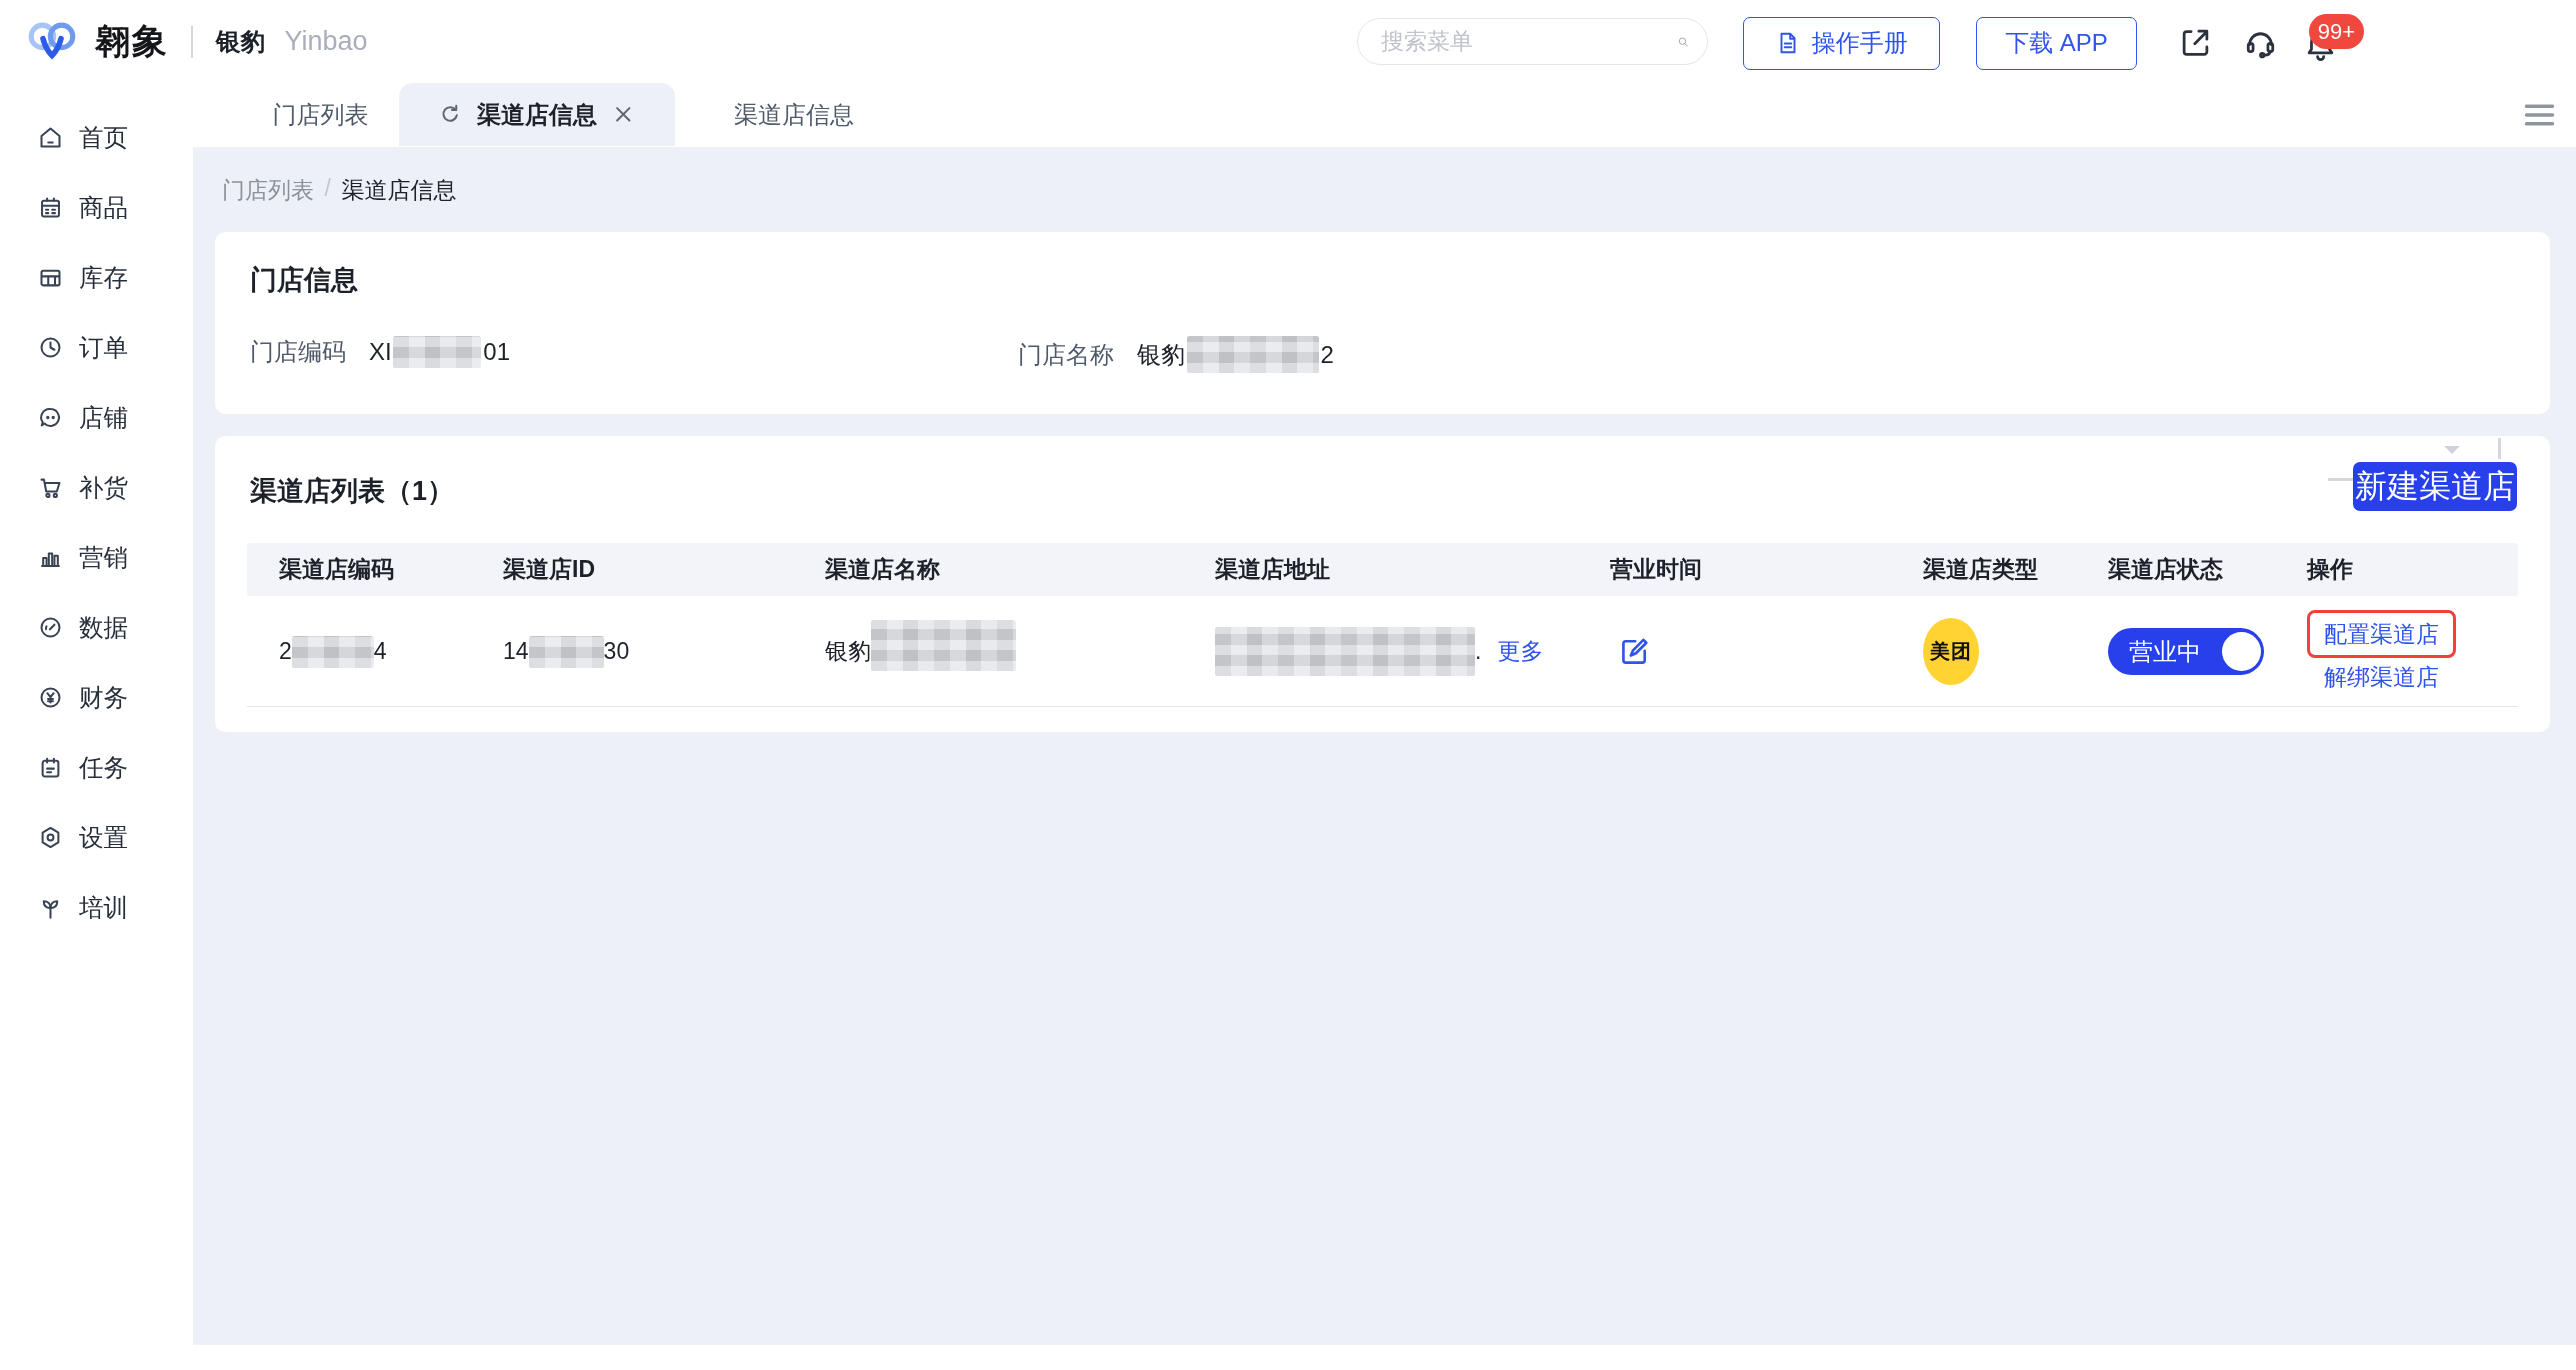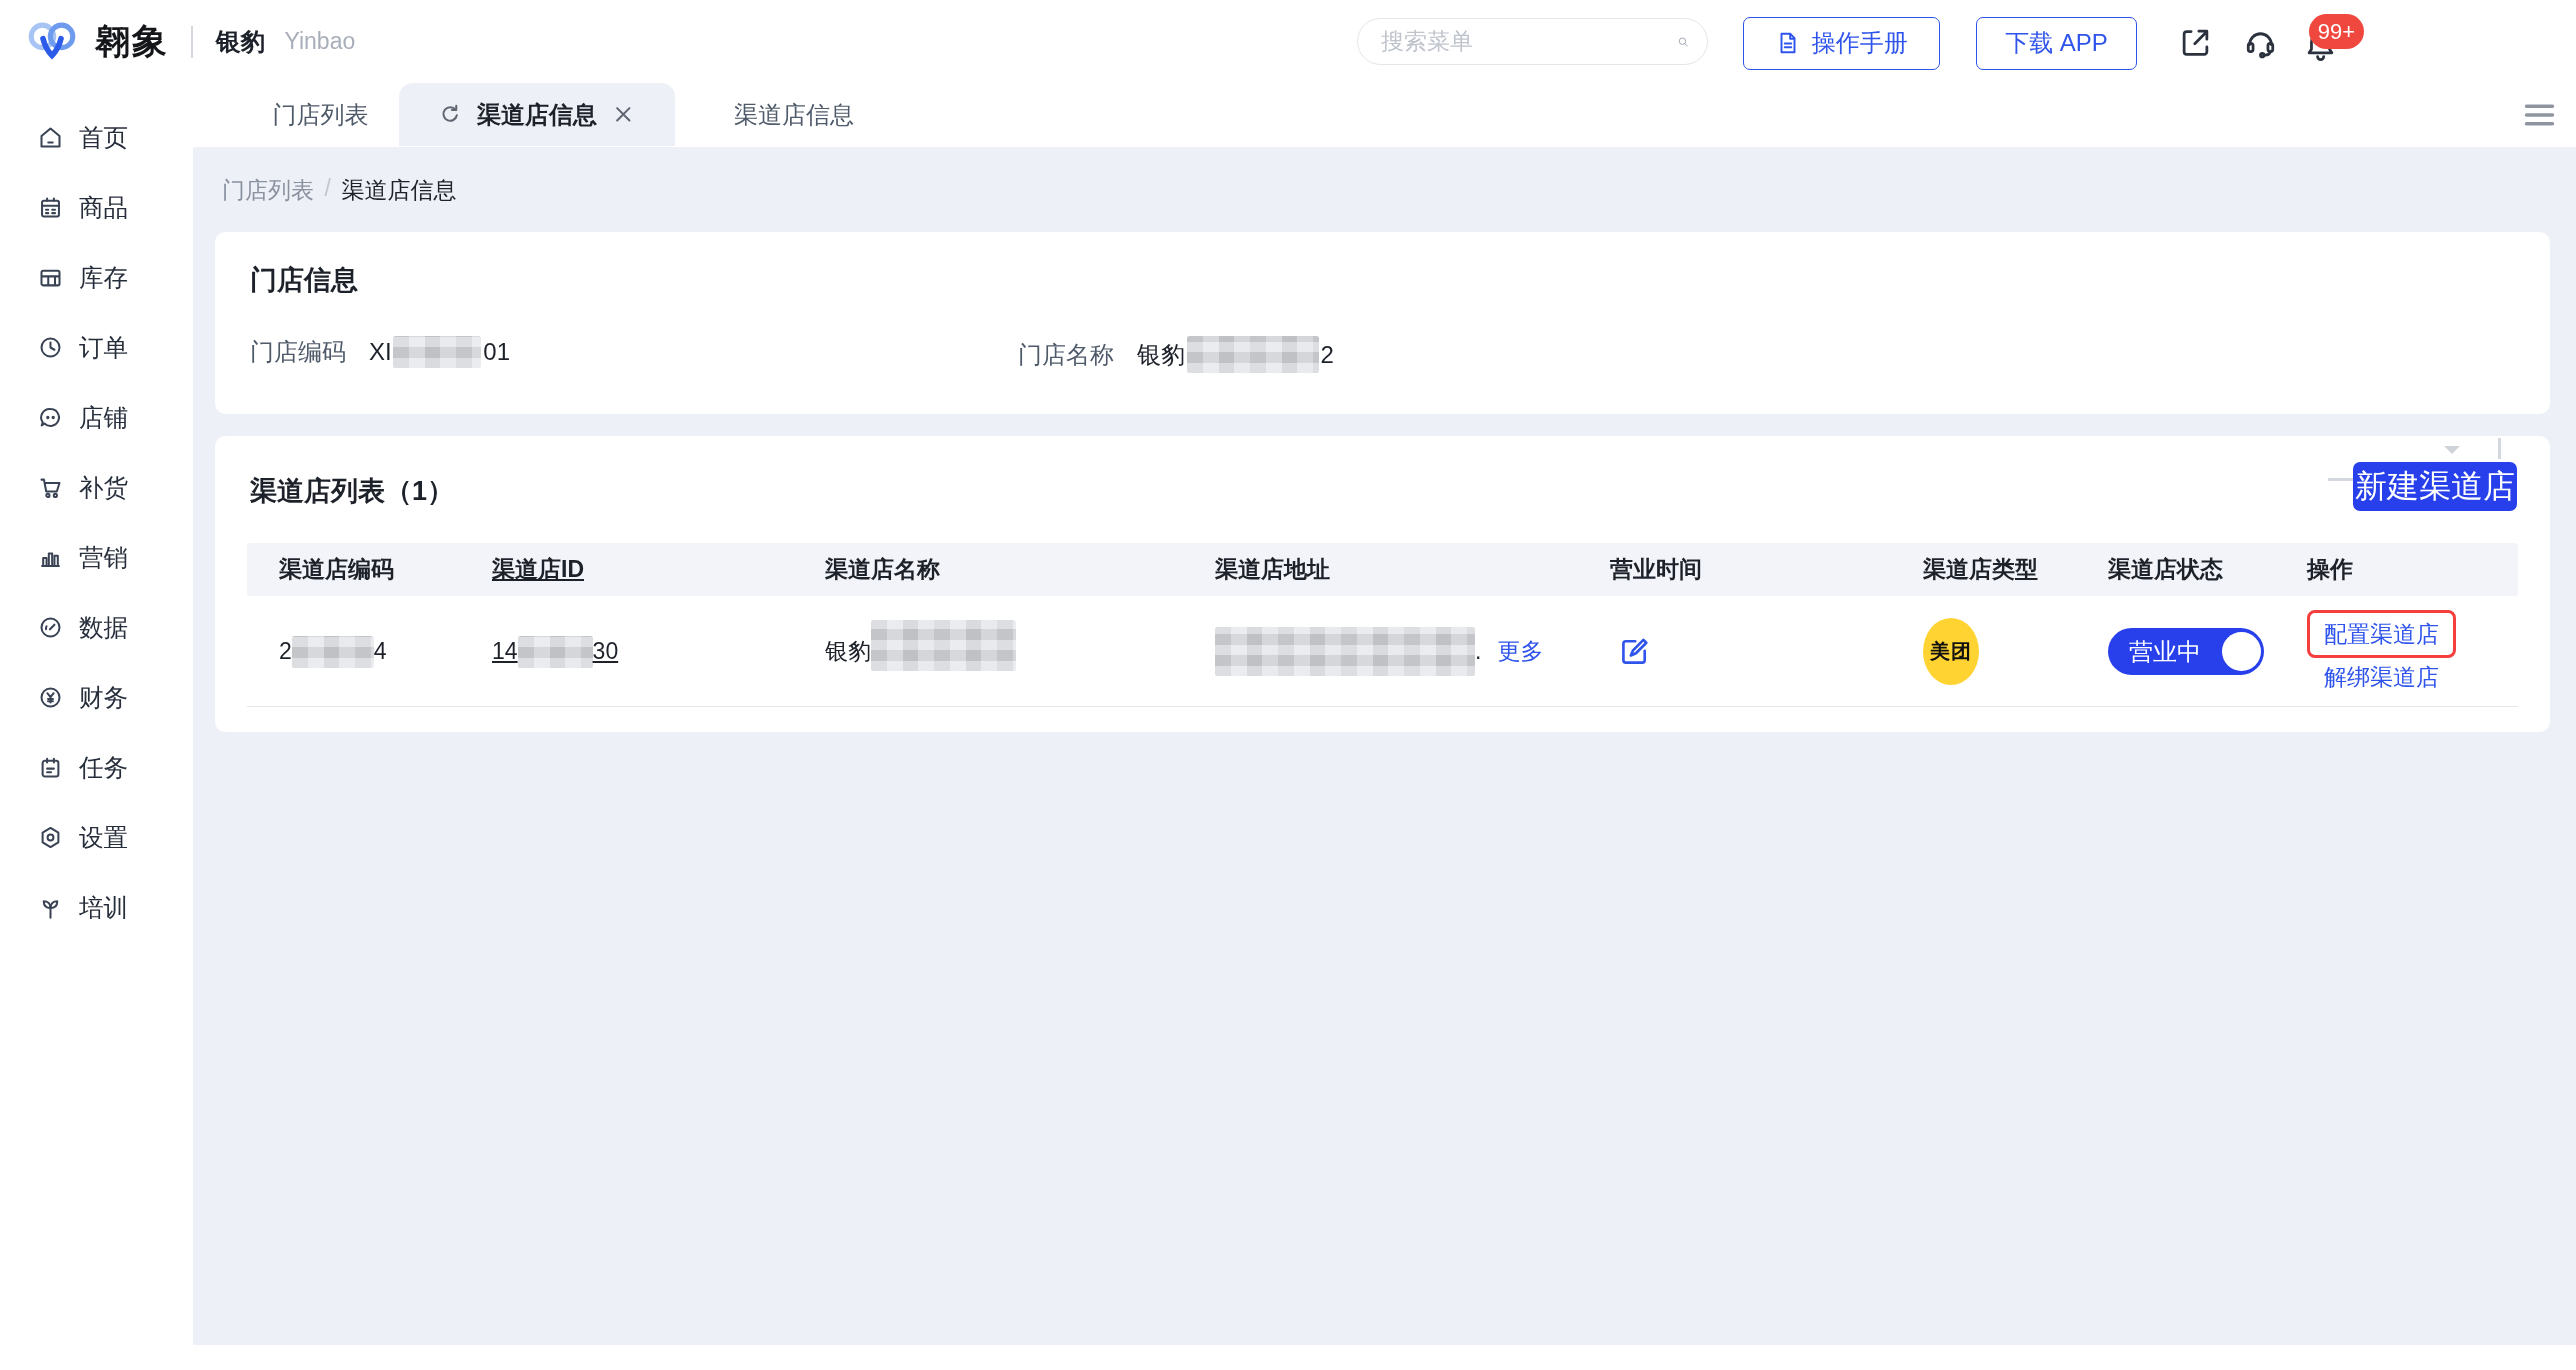--- a/index.html
+++ b/index.html
@@ -10,21 +10,21 @@
   *{margin:0;padding:0;box-sizing:border-box;}
   body{font-family:"Liberation Sans","DejaVu Sans",sans-serif;background:#fff;}
   #stage{position:relative;width:2576px;height:1370px;background:#fff;overflow:hidden;font-size:23px;color:var(--text-dark);}
 
   
   .topbar{position:absolute;left:0;top:0;width:2576px;height:83px;background:#fff;z-index:5;}
   .logo-group{position:absolute;left:23px;top:0;height:83px;display:flex;align-items:center;gap:14px;}
   .logo-text{font-size:35px;font-weight:700;color:#14161a;letter-spacing:1.8px;}
   .logo-divider{width:1.8px;height:32px;background:#d4d7dd;margin:0 8.8px;}
   .brand{font-size:24.6px;font-weight:700;color:#1d2129;}
-  .brand-sub{font-size:23px;color:#A9AFBA;margin-left:5.3px;}
+  .brand-sub{font-size:27px;color:#A9AFBA;margin-left:5.3px;}
   .search-wrap{position:absolute;left:1357px;top:18.4px;width:351px;height:47px;border:1.8px solid #E2E5EA;border-radius:24px;display:flex;align-items:center;padding:0 17.5px 0 23px;background:#fff;}
   .search-wrap input{flex:1;border:none;outline:none;font-size:23px;color:#333;background:transparent;font-family:inherit;}
   .search-wrap input::placeholder{color:#BFC4CC;}
   .btn-outline{position:absolute;top:16.7px;height:53px;border:1.8px solid var(--link);border-radius:7px;background:#fff;color:var(--link);font-size:24px;display:flex;align-items:center;justify-content:center;gap:10.5px;cursor:pointer;font-family:inherit;}
   .btn-manual{left:1743px;width:197px;}
   .btn-download{left:1976px;width:161px;}
   .top-icon{position:absolute;top:24.6px;width:35px;height:35px;color:#2B323E;cursor:pointer;}
   .icon-external{left:2178px;}
   .icon-headset{left:2243px;}
   .icon-bell{left:2303px;top:28px;}
@@ -66,21 +66,21 @@
   .artifact-tri{position:absolute;left:2229px;top:9.7px;width:0;height:0;border-left:8px solid transparent;border-right:8px solid transparent;border-top:8.8px solid #cfd3da;}
   .artifact-vline{position:absolute;left:2283px;top:1.8px;width:2.6px;height:21px;background:#d4d8de;}
   .artifact-hline{position:absolute;left:2113px;top:42px;width:44px;height:2.6px;background:#d4d8de;}
 
   
   .table{position:absolute;left:32px;top:107px;width:2271px;}
   .thead{position:relative;height:53px;background:#F2F4F9;border-radius:3.5px;}
   .th{position:absolute;top:0;height:53px;display:flex;align-items:center;font-size:23px;font-weight:600;color:var(--text-dark);}
   .trow{position:relative;height:111px;background:#fff;border-bottom:1.8px solid #E5E6EB;}
   .td{position:absolute;top:0;height:111px;display:flex;align-items:center;font-size:23px;color:var(--text-dark);}
-  .c1{left:32px;}  .c2{left:245px;text-decoration:underline;} .c3{left:578px;} .c4{left:968px;}
+  .c1{left:32px;}  .c2{left:256px;} .c3{left:578px;} .c4{left:968px;}
   .c5{left:1363px;}.c6{left:1676px;}.c7{left:1861px;}.c8{left:2060px;}
 
   .blur{display:inline-block;border-radius:2.6px;
     background-color:#d9dadd;
     background-image:repeating-linear-gradient(0deg, rgba(255,255,255,.30) 0 10.5px, rgba(0,0,0,.05) 10.5px 21px),
       repeating-linear-gradient(90deg,#cfd0d4 0 16px,#e3e4e8 16px 32px,#c9cbd0 32px 47px,#e0e1e5 47px 63px);}
   .blur-light{background-color:#e8e9eb;background-image:repeating-linear-gradient(90deg,#e2e3e6 0 14px,#eceded 14px 28px,#dfe0e3 28px 42px,#eaebed 42px 56px);}
 
   .link{color:var(--link);cursor:pointer;}
   .more-link{margin-left:16px;font-family:Liberation Mono, monospace;}

